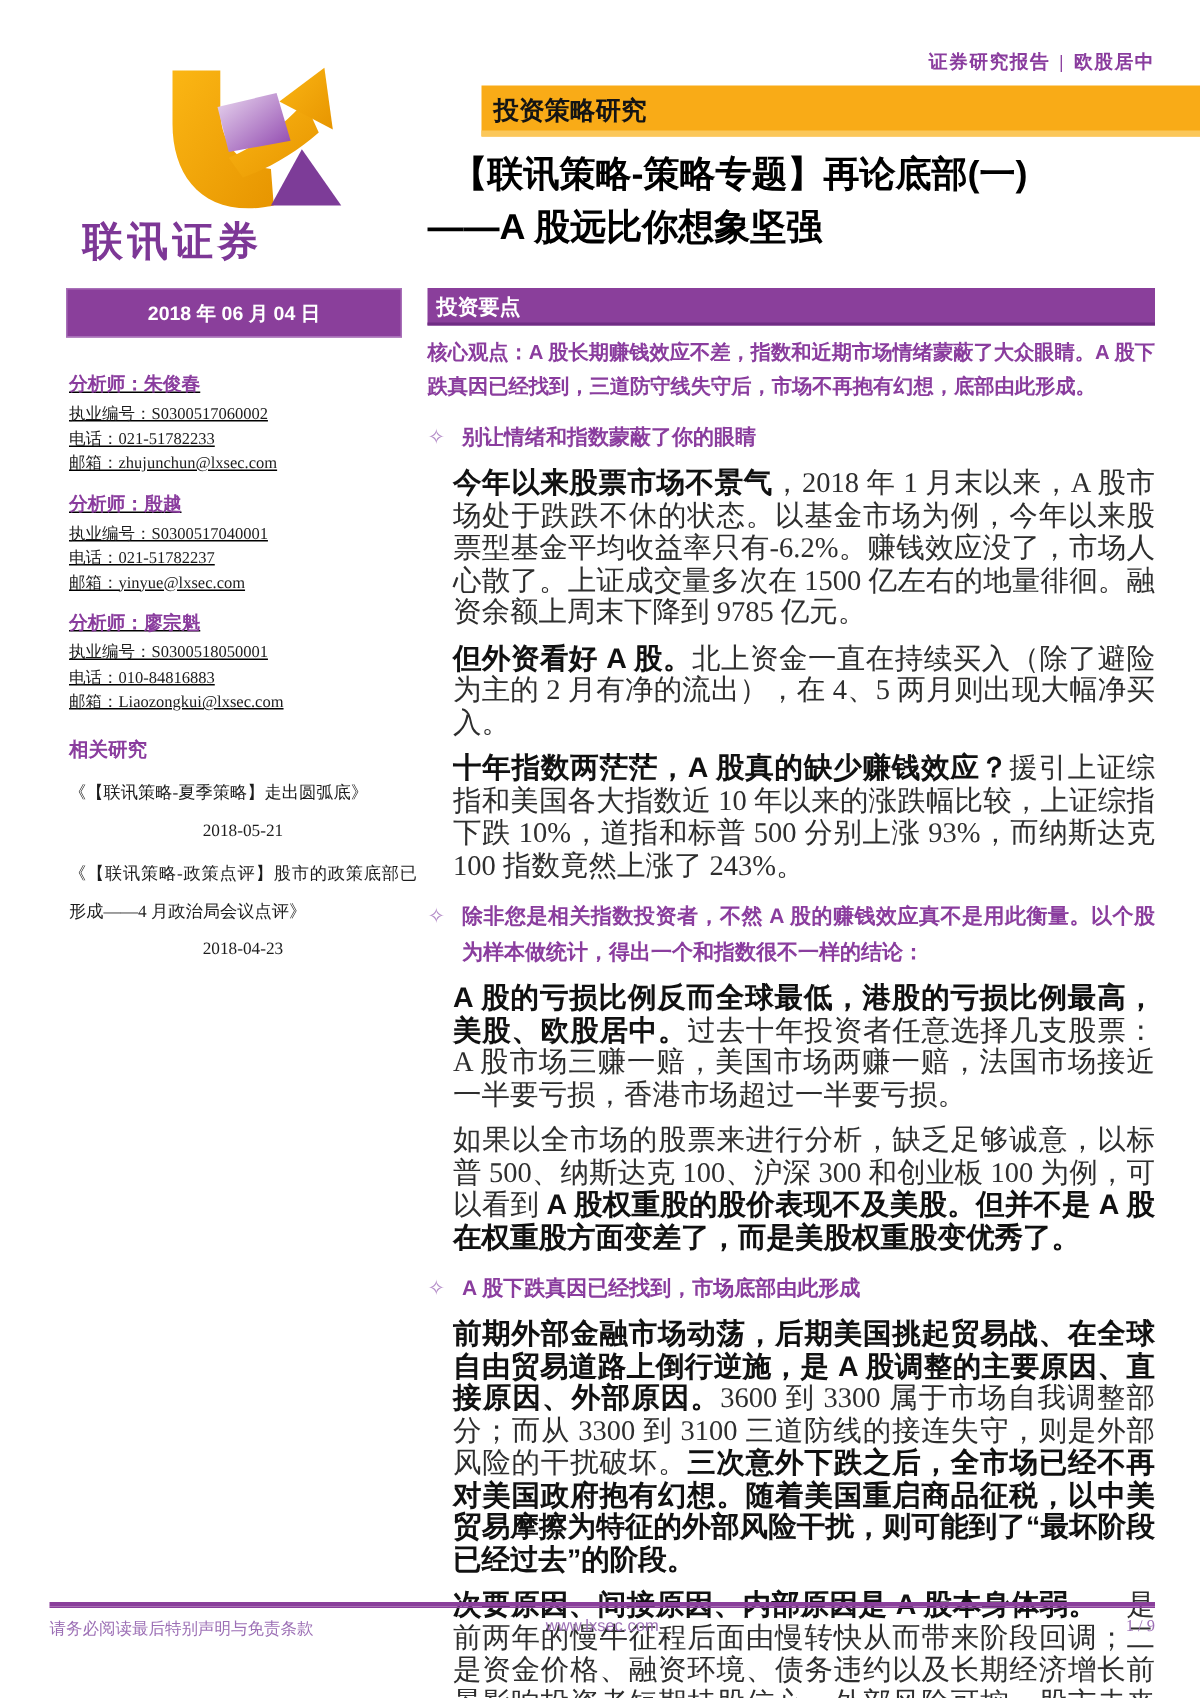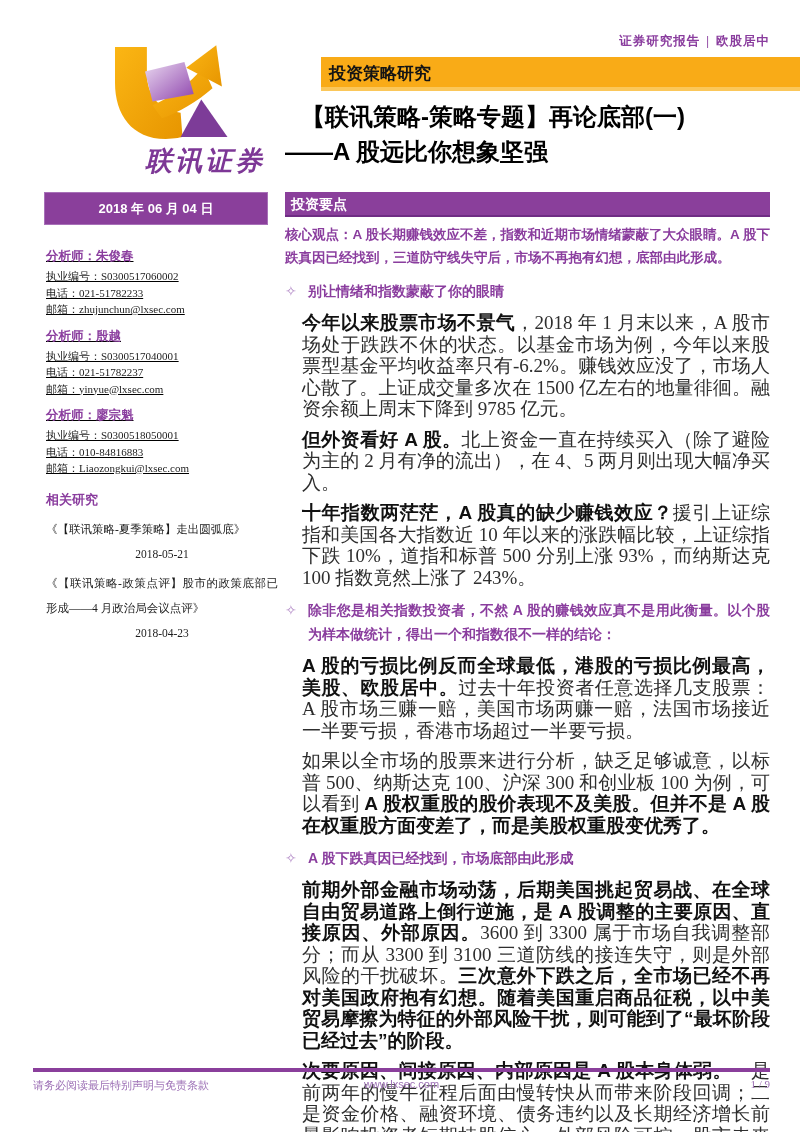--- a/index.html
+++ b/index.html
@@ -11,21 +11,21 @@
   html,body{background:#fff;}
   #page{position:relative; width:800px; height:1132px; background:#fff; overflow:hidden;
         font-family:"Liberation Serif","DejaVu Serif",serif;}
 
   
   .top-right{position:absolute; top:33px; right:30px; font-size:12.5px; font-weight:bold;
              color:var(--purple-text); letter-spacing:1px;}
   .top-right .sep{margin:0 6px;}
 
   
-  .logo{position:absolute; left:55px; top:42px; width:210px; text-align:right;font-style:italic;}
+  .logo{position:absolute; left:55px; top:42px; width:210px; text-align:left;}
   .logo svg{display:block; margin:0 auto;}
   .logo-text{margin-top:1px; font-size:27px; font-weight:bold; color:var(--purple-logo);
              letter-spacing:3px; font-family:"Liberation Serif","DejaVu Serif",serif;}
 
   
   .series-bar{position:absolute; left:285px; top:57px; width:505px; height:34px;
               background:var(--orange-bar); border-bottom:4px solid var(--orange-light);
               font-family:"Liberation Sans","DejaVu Sans",sans-serif;
               font-size:17px; font-weight:bold; color:#141414; line-height:34px; padding-left:8px;margin-left:36px;}
 

